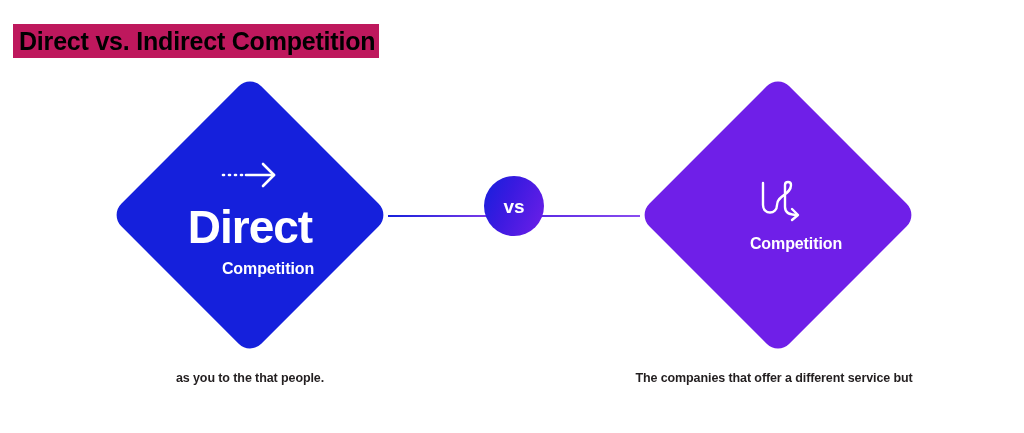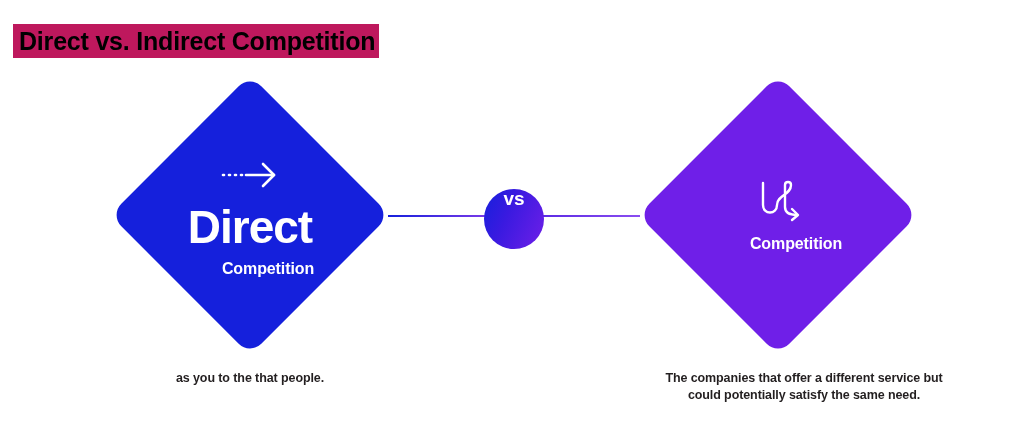--- a/index.html
+++ b/index.html
@@ -101,26 +101,27 @@
     margin-top: 7px;
     letter-spacing: -0.1px;
     white-space: nowrap;
     margin-left: 36px;
   }
 
   
   #vs-badge {
     position: absolute;
     left: 484px;
-    top: 189px;
+    top: 176px;
     width: 60px;
     height: 60px;
     border-radius: 50%;
     background: linear-gradient(115deg, #1520dc 0%, #3a1ae0 40%, #6f1fe8 100%);
     display: flex;
+    align-items: center;
     justify-content: center;
     z-index: 3;
   }
   #vs-badge-label {
     color: #ffffff;
     font-weight: bold;
     font-size: 19px;
     letter-spacing: 0px;
     line-height: 19px;
   }
@@ -148,21 +149,21 @@
     position: absolute;
     top: 370px;
     text-align: center;
     color: #231f20;
     font-size: 12.5px;
     font-weight: bold;
     line-height: 17px;
     letter-spacing: -0.1px;
   }
   #caption-direct   { left: 100px; width: 300px; }
-  #caption-indirect { left: 639px; width: 330px; }
+  #caption-indirect { left: 609px; width: 330px; }
   .caption-line { display: block; }
 </style>
 </head>
 <body>
 
 <div id="title-block">
   <span id="page-title">Direct vs. Indirect Competition</span>
 </div>
 
 <div id="diagram">
@@ -206,16 +207,15 @@
       <div class="diamond-subtitle">Competition</div>
     </div>
   </div>
 
   <div id="caption-direct" class="caption">
     <span class="caption-line">as you to the that people.</span>
   </div>
 
   <div id="caption-indirect" class="caption">
     <span class="caption-line">The companies that offer a different service but</span>
-    <span class="caption-line">could potentially satisfy the same need.</span>
   </div>
 
 </div>
 
 </body></html>

